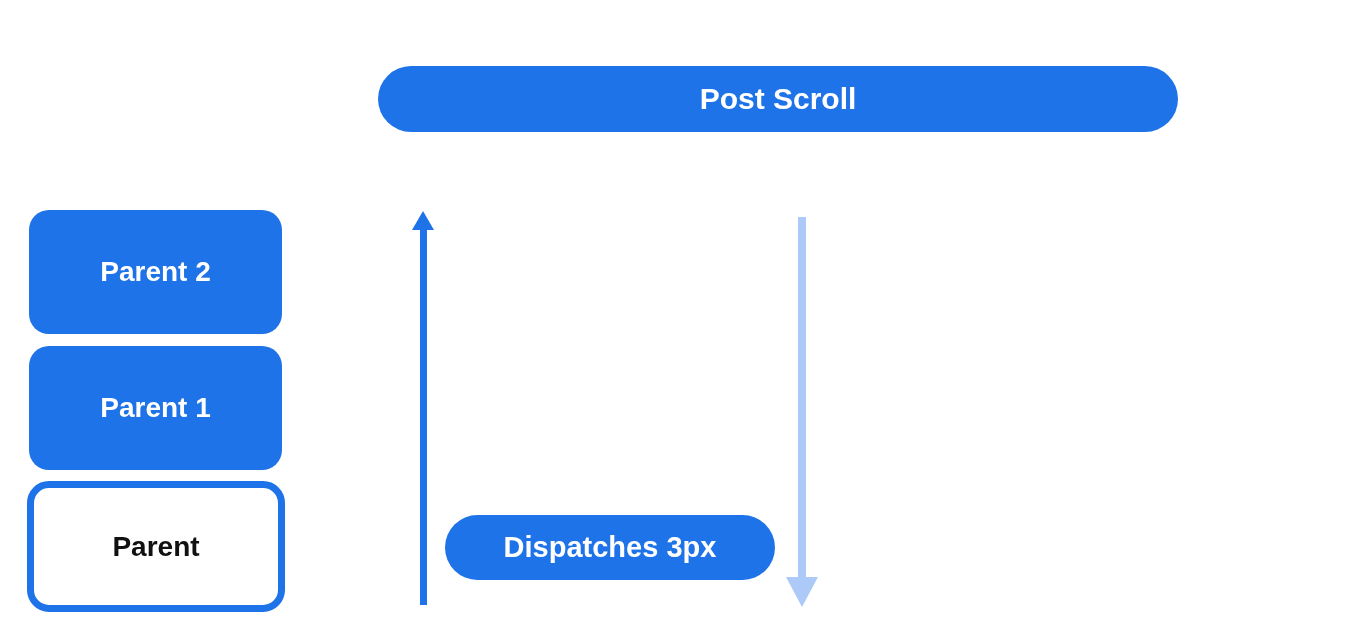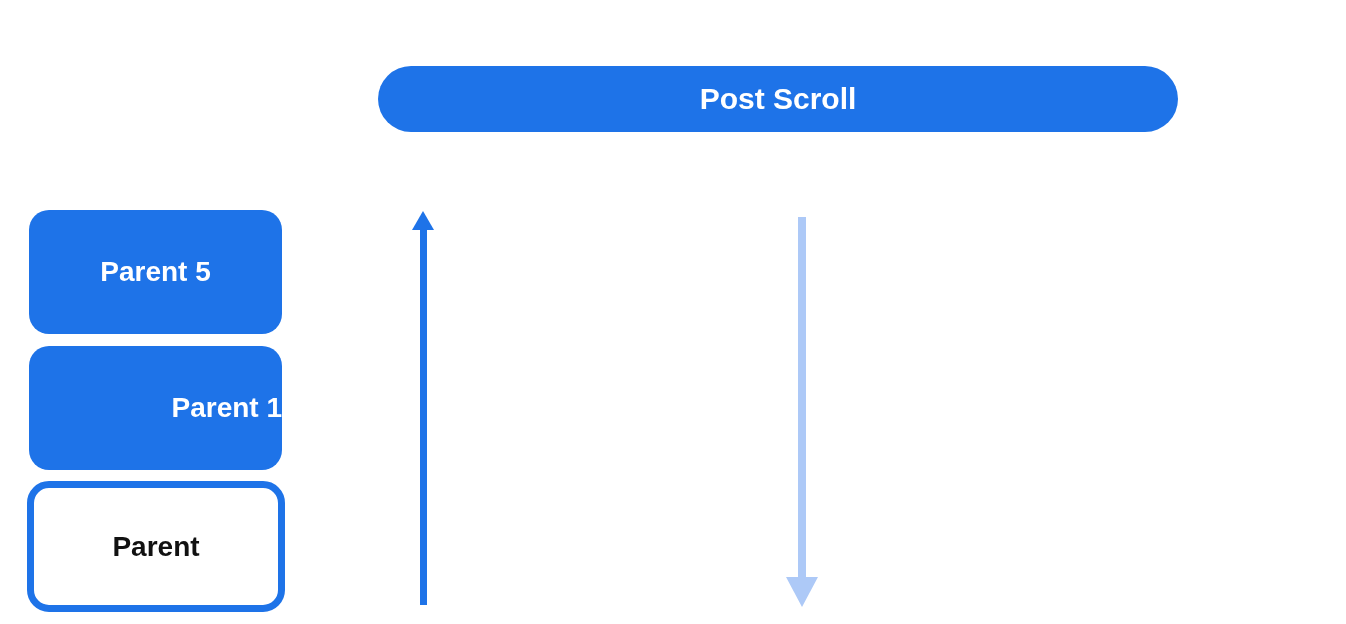--- a/index.html
+++ b/index.html
@@ -34,21 +34,21 @@
     background:var(--blue);border-radius:33px;
     color:var(--text-white);font-size:30px;
   }
   
   .parent-box{
     left:29px;width:253px;height:124px;
     background:var(--blue);border-radius:20px;
     color:var(--text-white);font-size:28px;
   }
   .parent-2{top:190px;}
-  .parent-1{top:326px;justify-content:flex-end;}
+  .parent-1{top:326px;}
   .child-box{
     left:27px;top:461px;width:258px;height:131px;
     background:var(--bg);
     border:7px solid var(--blue);border-radius:22px;
     color:var(--text-dark);font-size:28px;
   }
   
   .delta-pill{
     left:443px;top:219px;width:330px;height:64px;
     background:var(--bg);
@@ -89,33 +89,36 @@
 </head>
 <body>
 
 <div class="canvas">
 
   <div class="pill post-scroll">
     <span>Post Scroll</span>
   </div>
 
   <div class="box parent-box parent-2">
-    <span>Parent 5</span>
+    <span>Parent 2</span>
   </div>
   <div class="box parent-box parent-1">
     <span>Parent 1</span>
   </div>
   <div class="box child-box">
     <span>Parent</span>
   </div>
 
   <div>
     <div class="arrow-shaft up-shaft"></div>
     <div class="up-head"></div>
   </div>
 
   <div>
     <div class="arrow-shaft down-shaft"></div>
     <div class="down-head"></div>
   </div>
 
+  <div class="pill dispatch-pill">
+    <span>Dispatches 3px</span>
+  </div>
 
 </div>
 
 </body></html>

